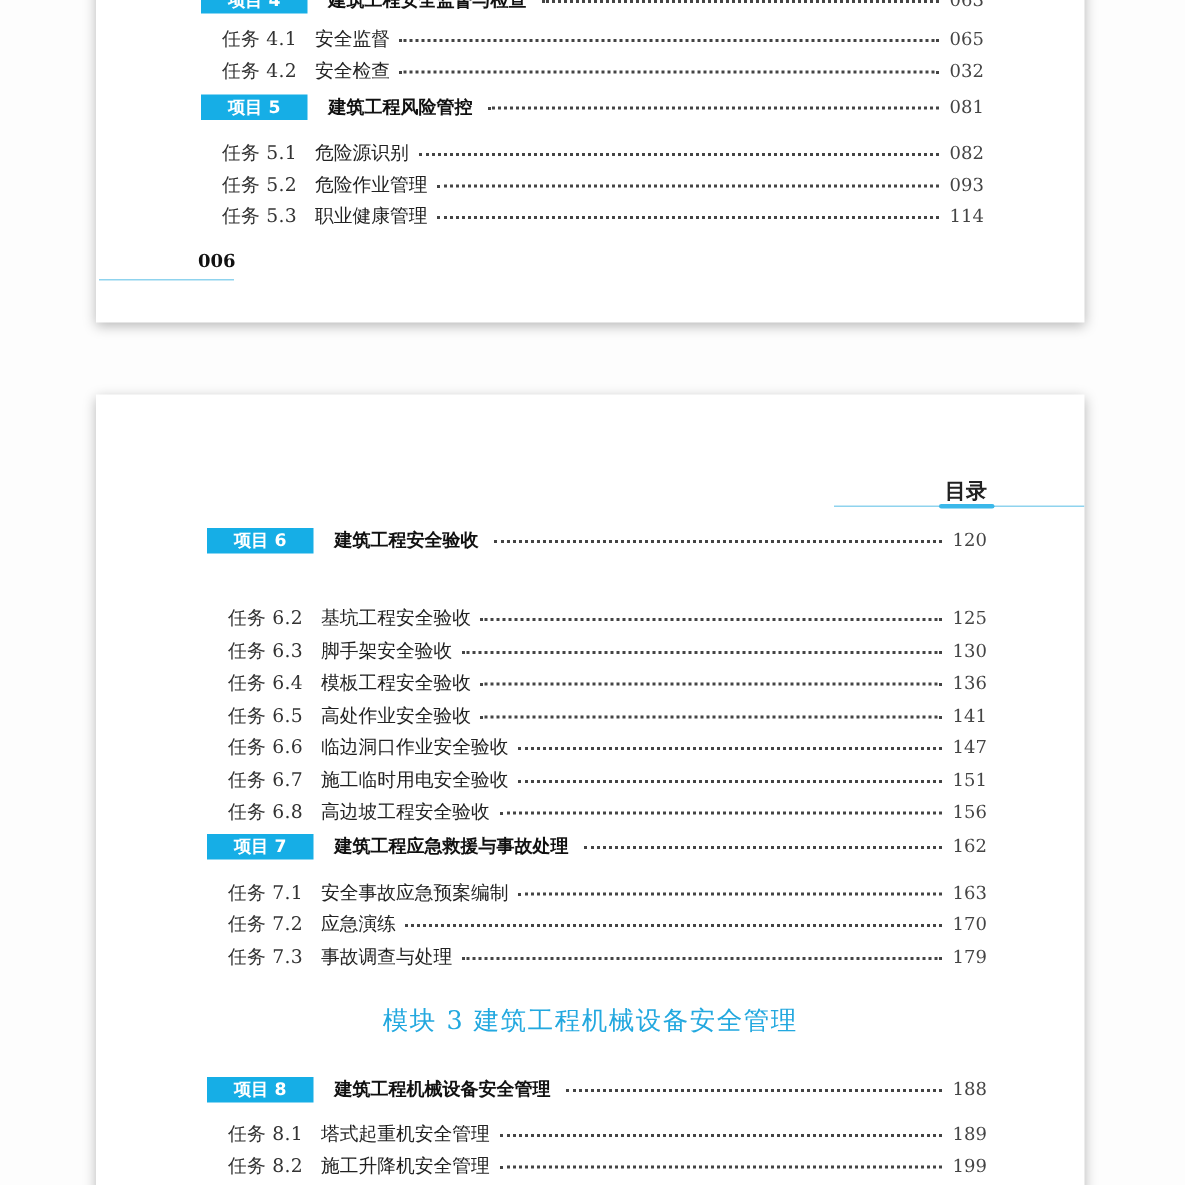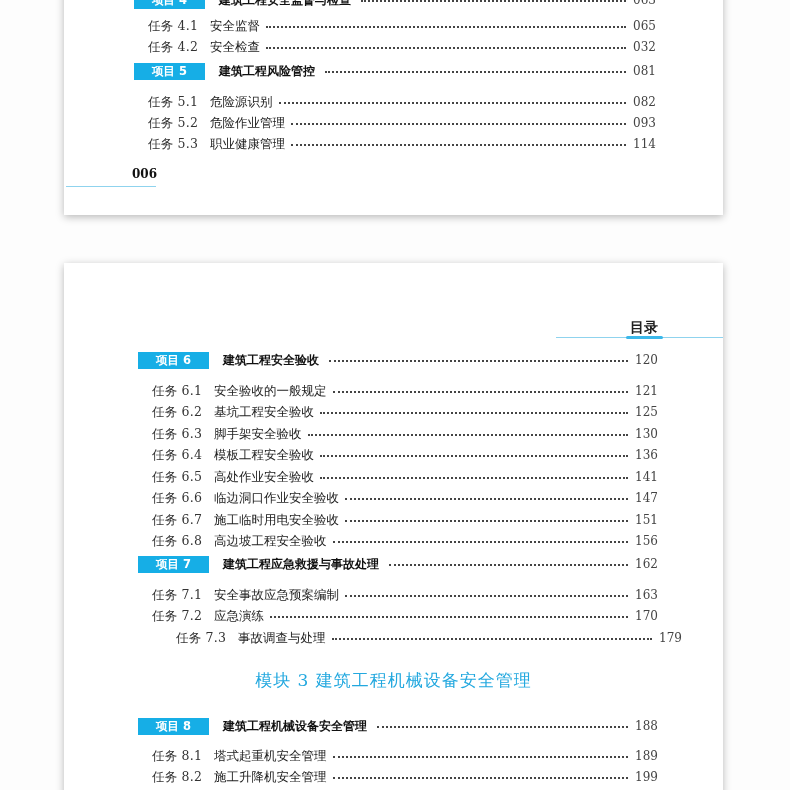--- a/index.html
+++ b/index.html
@@ -84,26 +84,20 @@
   <div class="hline" style="left:492px; top:74px; width:167px;"></div>
   <div class="toc-underline" style="left:562px; top:73px; width:37px;"></div>
 
   <div class="row proj-row" style="left:74px; top:89px; width:519px;">
     <span class="proj-badge">项目 6</span>
     <span class="proj-title">建筑工程安全验收</span>
     <span class="leader"></span>
     <span class="pg">120</span>
   </div>
 
-  <div class="row" style="left:88px; top:120px; width:505px;">
-    <span class="task-label">任务 6.1</span>
-    <span class="task-title">安全验收的一般规定</span>
-    <span class="leader"></span>
-    <span class="pg">121</span>
-  </div>
   <div class="row" style="left:88px; top:141px; width:505px;">
     <span class="task-label">任务 6.2</span>
     <span class="task-title">基坑工程安全验收</span>
     <span class="leader"></span>
     <span class="pg">125</span>
   </div>
   <div class="row" style="left:88px; top:163px; width:505px;">
     <span class="task-label">任务 6.3</span>
     <span class="task-title">脚手架安全验收</span>
     <span class="leader"></span>
@@ -152,21 +146,21 @@
     <span class="task-title">安全事故应急预案编制</span>
     <span class="leader"></span>
     <span class="pg">163</span>
   </div>
   <div class="row" style="left:88px; top:345px; width:505px;">
     <span class="task-label">任务 7.2</span>
     <span class="task-title">应急演练</span>
     <span class="leader"></span>
     <span class="pg">170</span>
   </div>
-  <div class="row" style="left:88px; top:367px; width:505px;margin-left:24px;">
+  <div class="row" style="left:88px; top:367px; width:505px;">
     <span class="task-label">任务 7.3</span>
     <span class="task-title">事故调查与处理</span>
     <span class="leader"></span>
     <span class="pg">179</span>
   </div>
 
   <div class="module-title" style="top:406px;">模块 3   建筑工程机械设备安全管理</div>
 
   <div class="row proj-row" style="left:74px; top:455px; width:519px;">
     <span class="proj-badge">项目 8</span>

